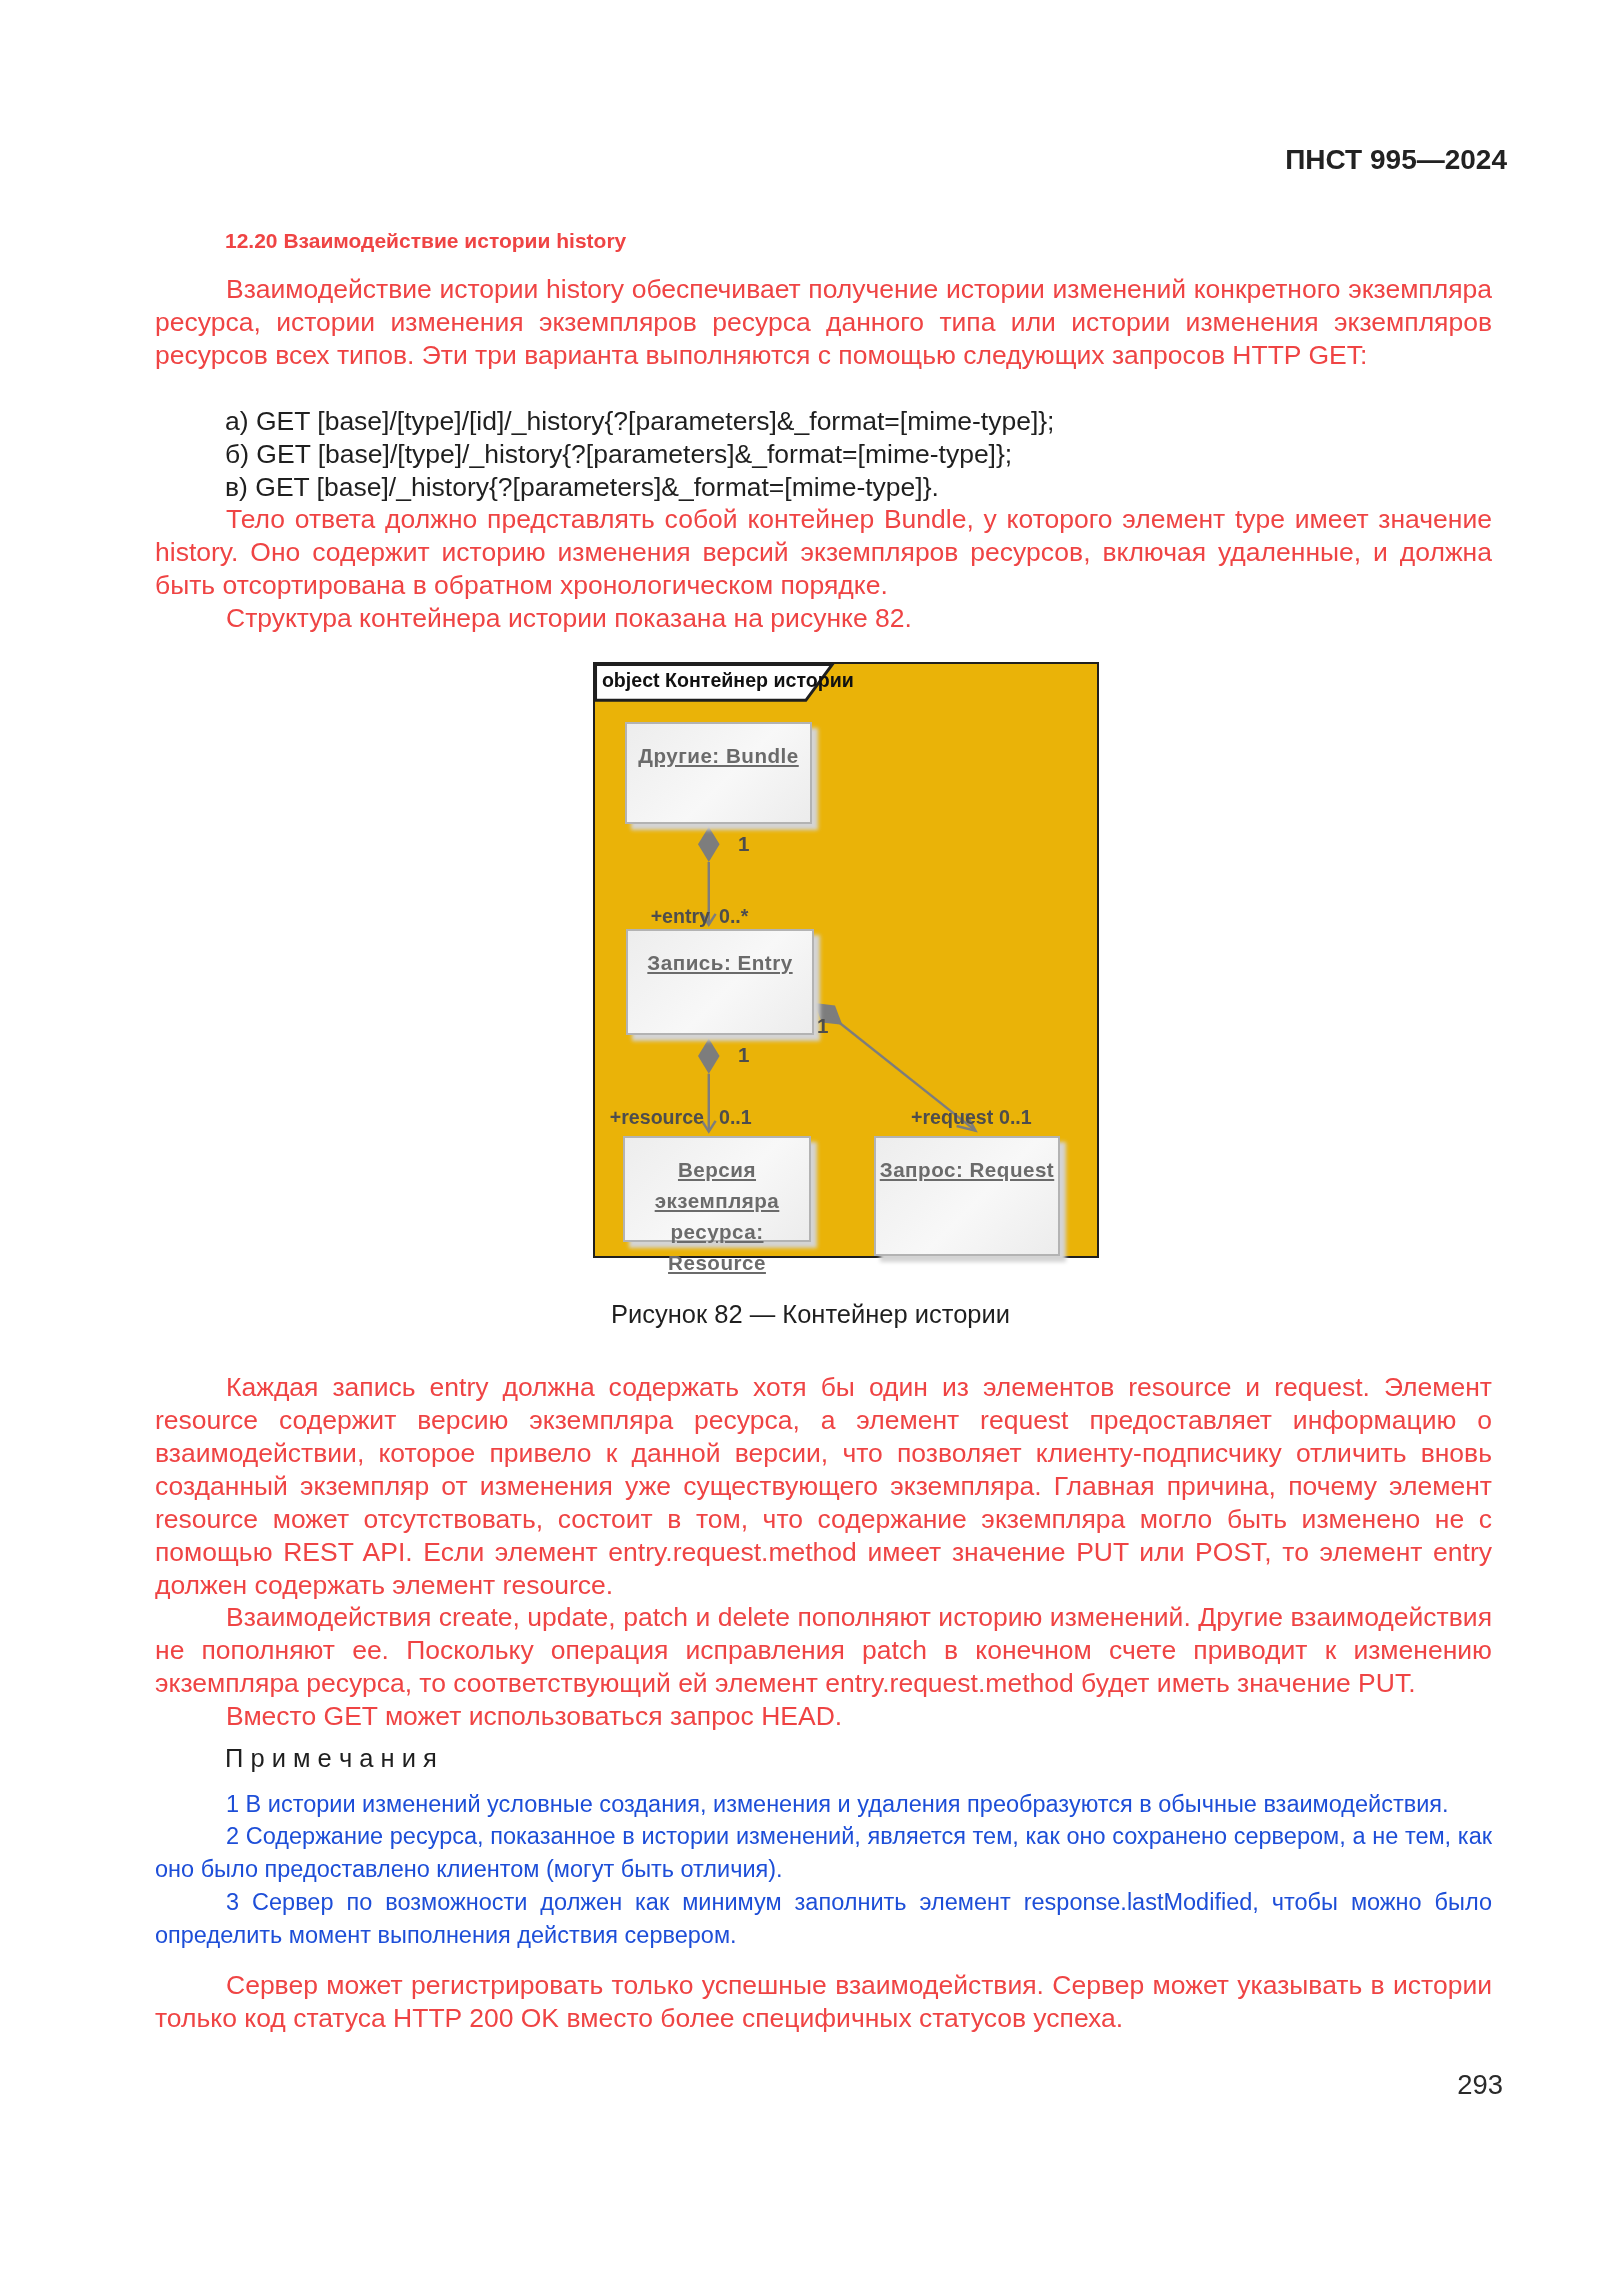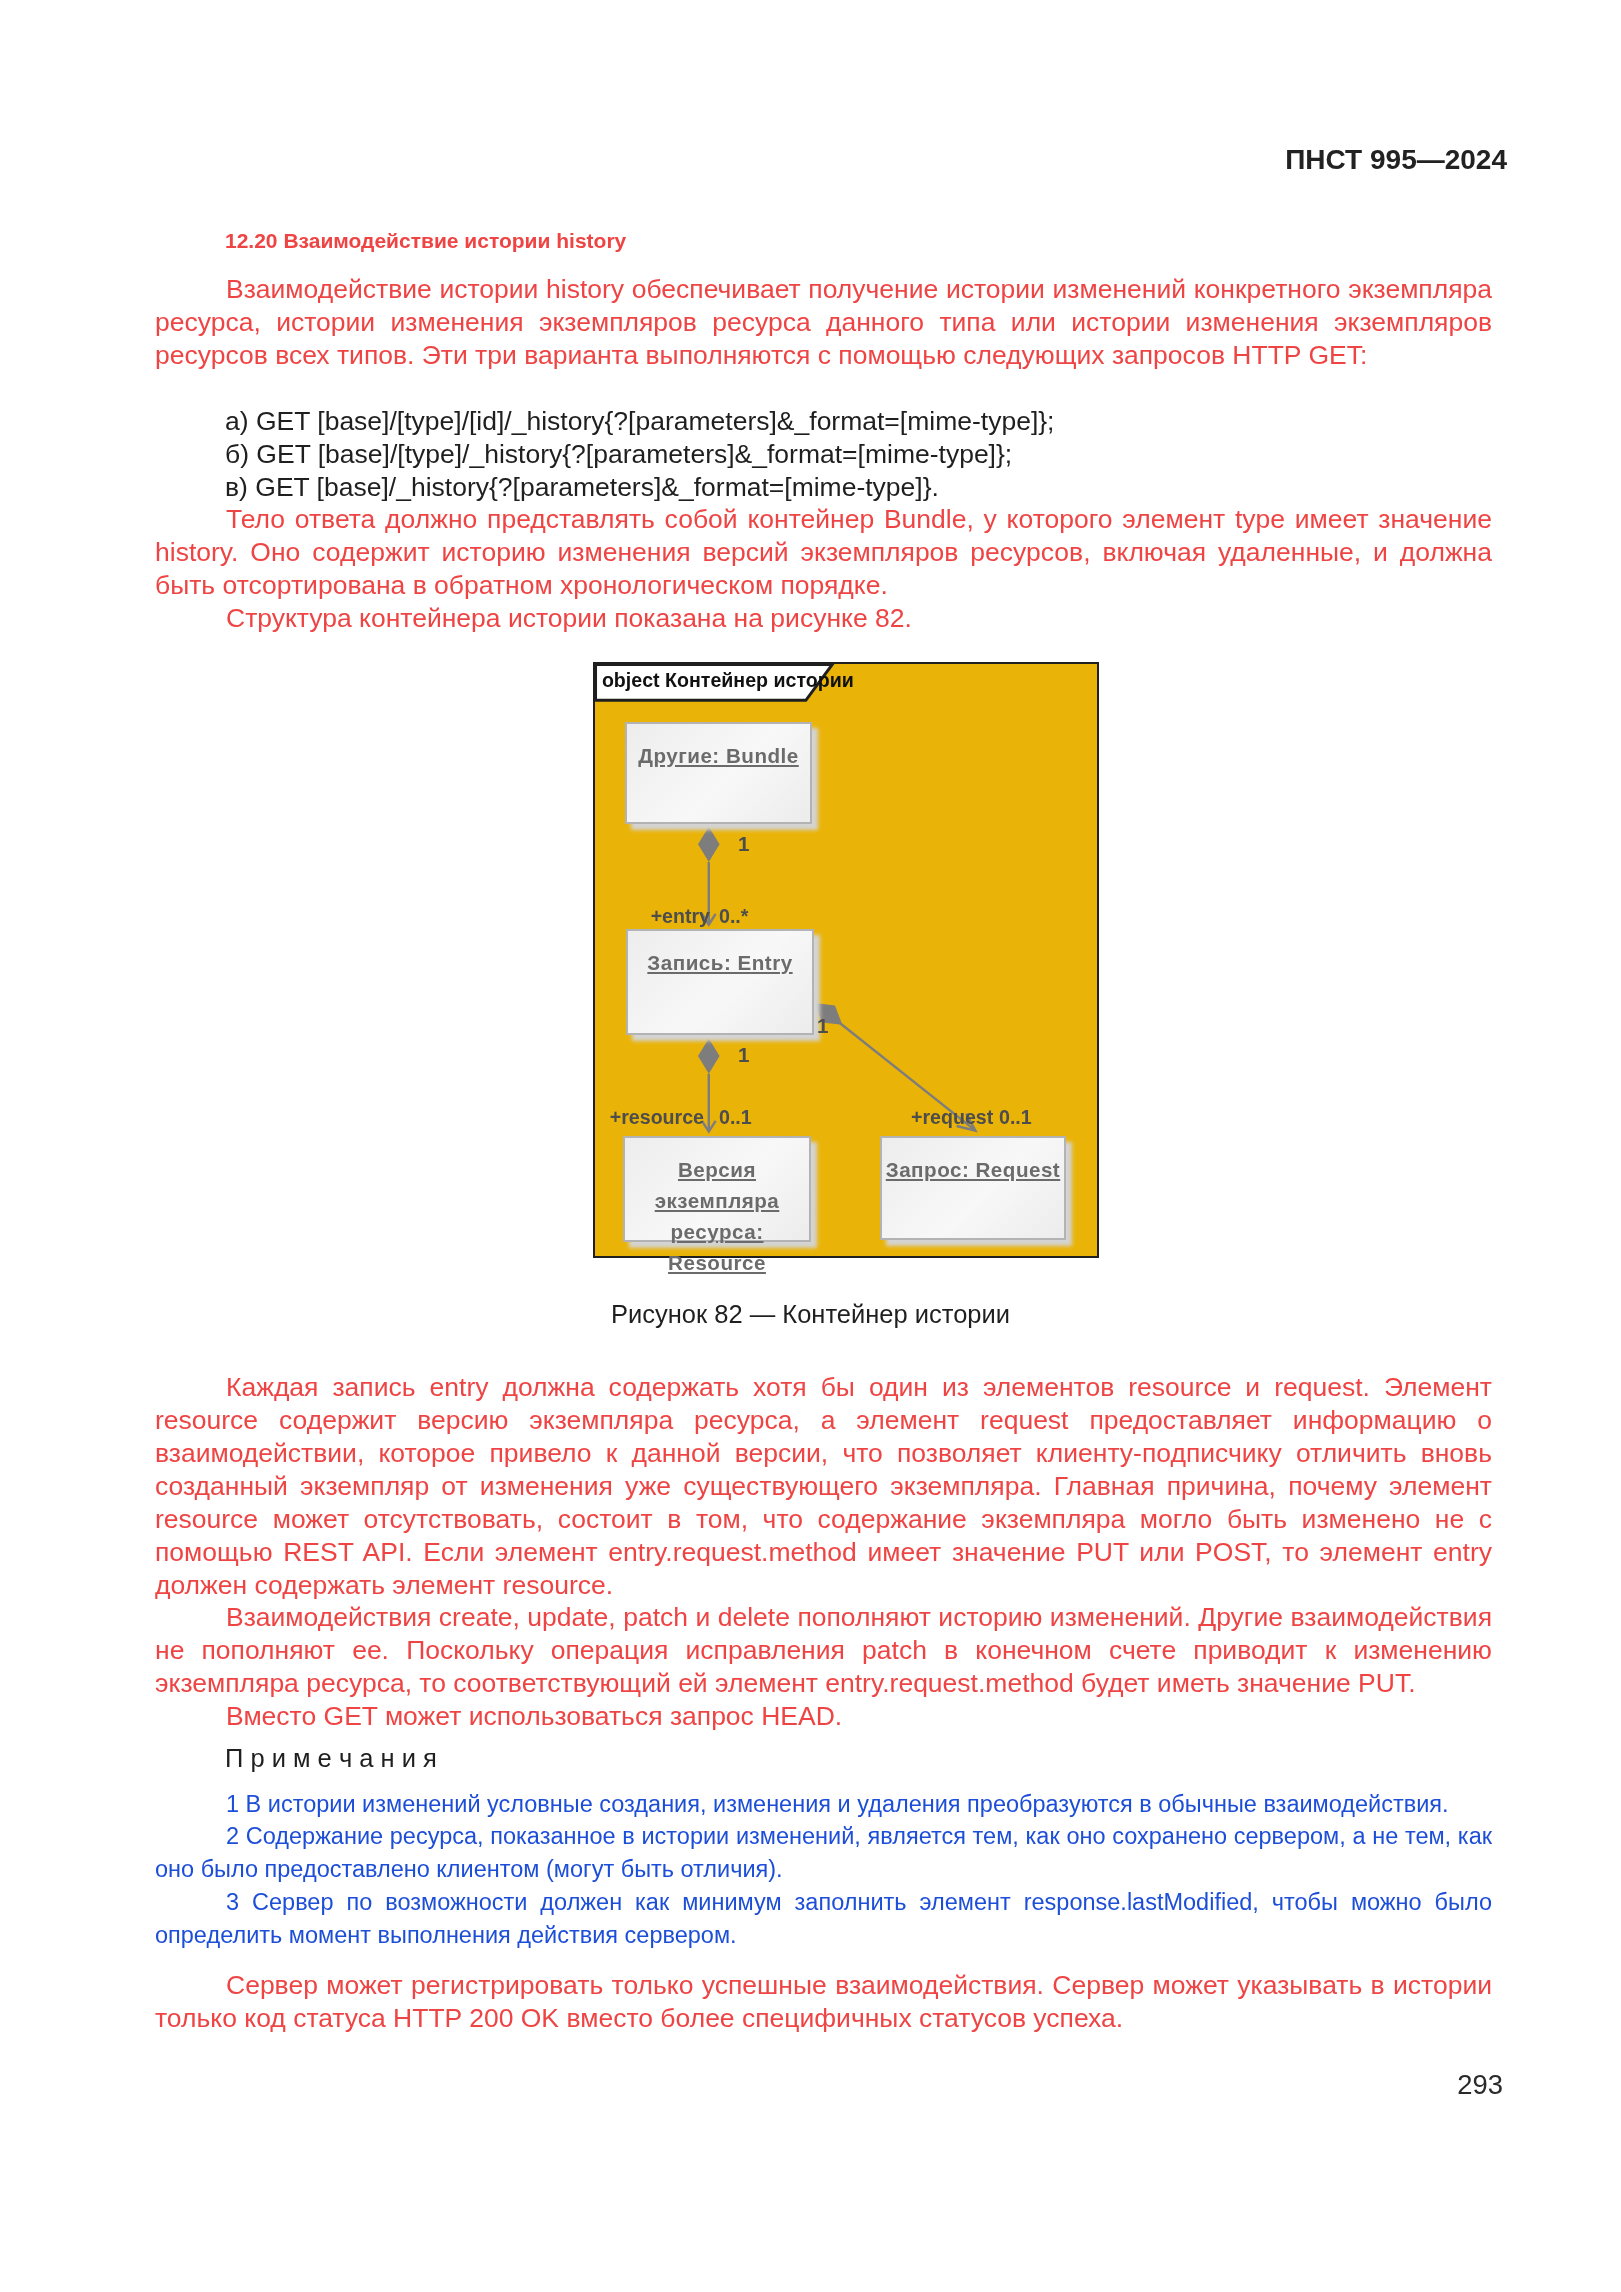--- a/index.html
+++ b/index.html
@@ -69,21 +69,21 @@
     padding-top:15.7px;
   }
   .uml-box .uml-title{
     font-size:20.6px;font-weight:bold;line-height:31px;
     color:#6b6b6b;text-decoration:underline;
     letter-spacing:0.5px;
   }
   .box-bundle{left:30px;top:58px;width:187px;height:102px;}
   .box-entry{left:31px;top:265px;width:188px;height:106px;}
   .box-resource{left:28px;top:472px;width:188px;height:106px;}
-  .box-request{left:285px;top:472px;width:186px;height:104px;}
+  .box-request{left:279px;top:472px;width:186px;height:120px;}
   .edge-label{
     position:absolute;
     font-size:19.6px;font-weight:bold;color:#4d4d4d;
     line-height:23.5px;white-space:nowrap;
   }
   .edge-label.right-align{text-align:right;}
   .mult-one{font-size:20.6px;}
   .figure-caption{
     position:absolute;left:0;top:1300px;width:1621px;
     text-align:center;font-size:25.5px;color:#1f1f1f;

